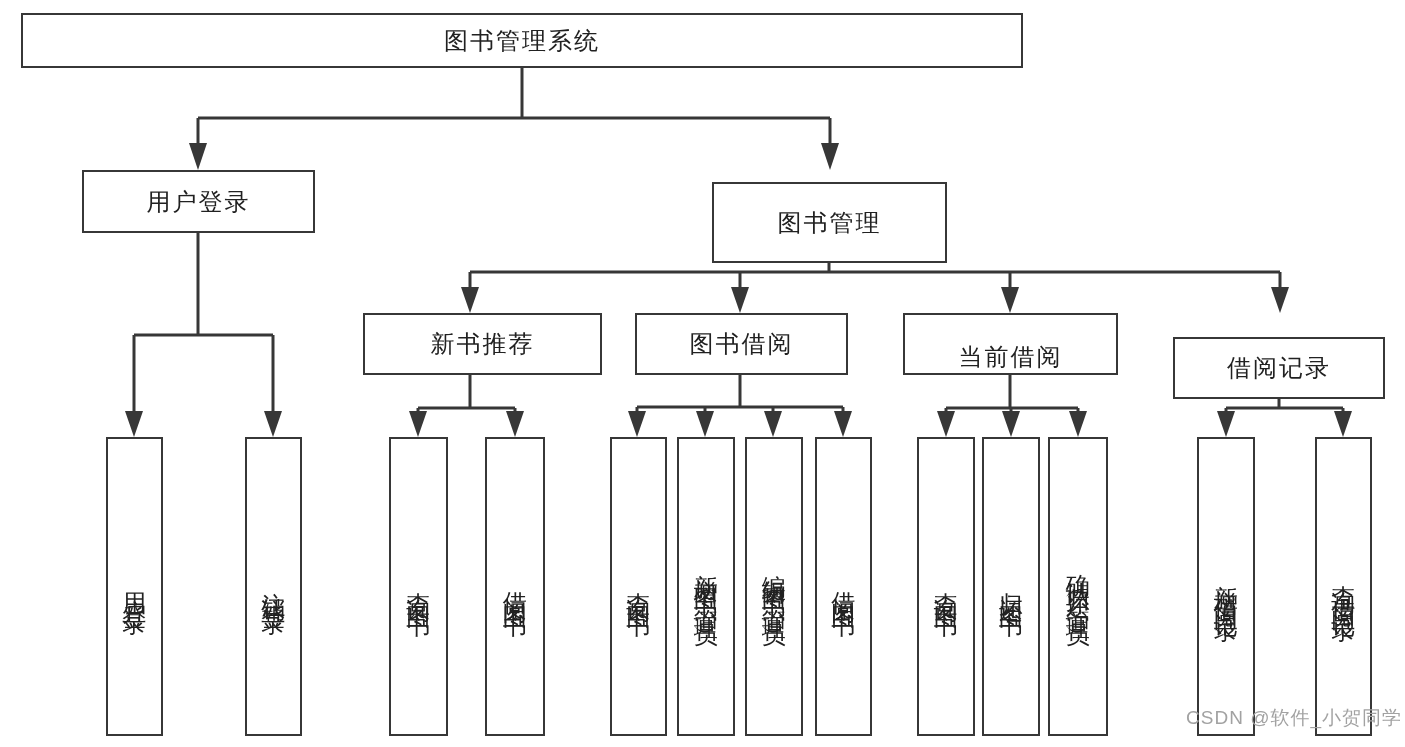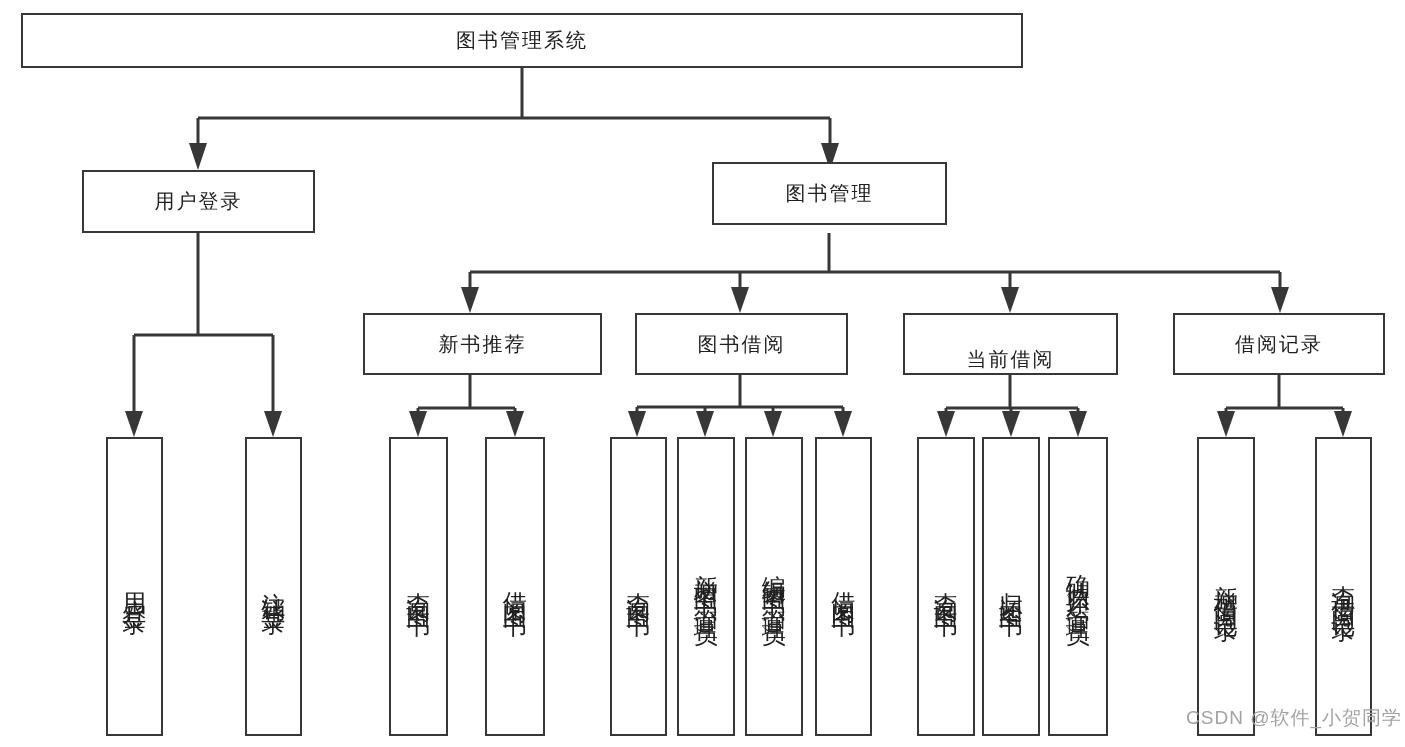--- a/index.html
+++ b/index.html
@@ -16,43 +16,43 @@
   .node {
     position:absolute;
     border:2.5px solid #373737;
     background:#ffffff;
     display:flex;
     align-items:center;
     justify-content:center;
     z-index:2;
   }
   .h-label {
-    font-size:20px;
+    font-size:24px;
     letter-spacing:2px;
     color:#212121;
     white-space:nowrap;
   }
   .v-label {
     writing-mode:vertical-rl;
     text-orientation:mixed;
     font-size:24px;
     letter-spacing:7px;
     line-height:1.15;
     color:#212121;
     white-space:nowrap;
   }
   
   .root-box        { left:21px;   top:13px;  width:1002px; height:55px; }
   .user-login-box  { left:82px;   top:170px; width:233px;  height:63px; }
-  .book-mgmt-box   { left:712px;  top:162px; width:235px;  height:63px;text-align:right; }
+  .book-mgmt-box   { left:712px;  top:182px; width:235px;  height:81px;text-align:right; }
   .sec-box         { top:313px; height:62px; }
   .sec-newbook     { left:363px;  width:239px; }
   .sec-borrow      { left:635px;  width:213px; }
   .sec-current     { left:903px;  width:215px;align-items:flex-end; }
-  .sec-record      { left:1173px; width:212px; }
+  .sec-record      { left:1173px; width:212px;margin-top:24px; }
   .leaf            { top:437px; height:299px; }
   .lf-1  { left:106px;  width:57px; }
   .lf-2  { left:245px;  width:57px; }
   .lf-3  { left:389px;  width:59px; }
   .lf-4  { left:485px;  width:60px; }
   .lf-5  { left:610px;  width:57px; }
   .lf-6  { left:677px;  width:58px; }
   .lf-7  { left:745px;  width:58px; }
   .lf-8  { left:815px;  width:57px; }
   .lf-9  { left:917px;  width:58px; }

